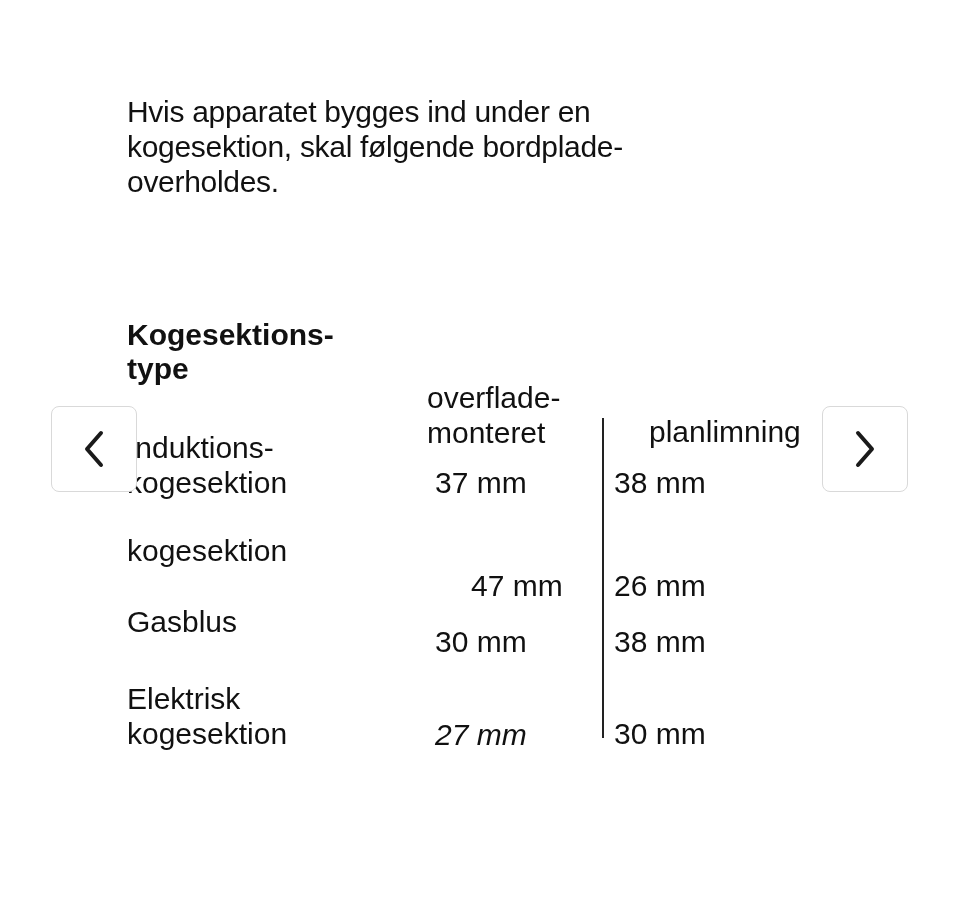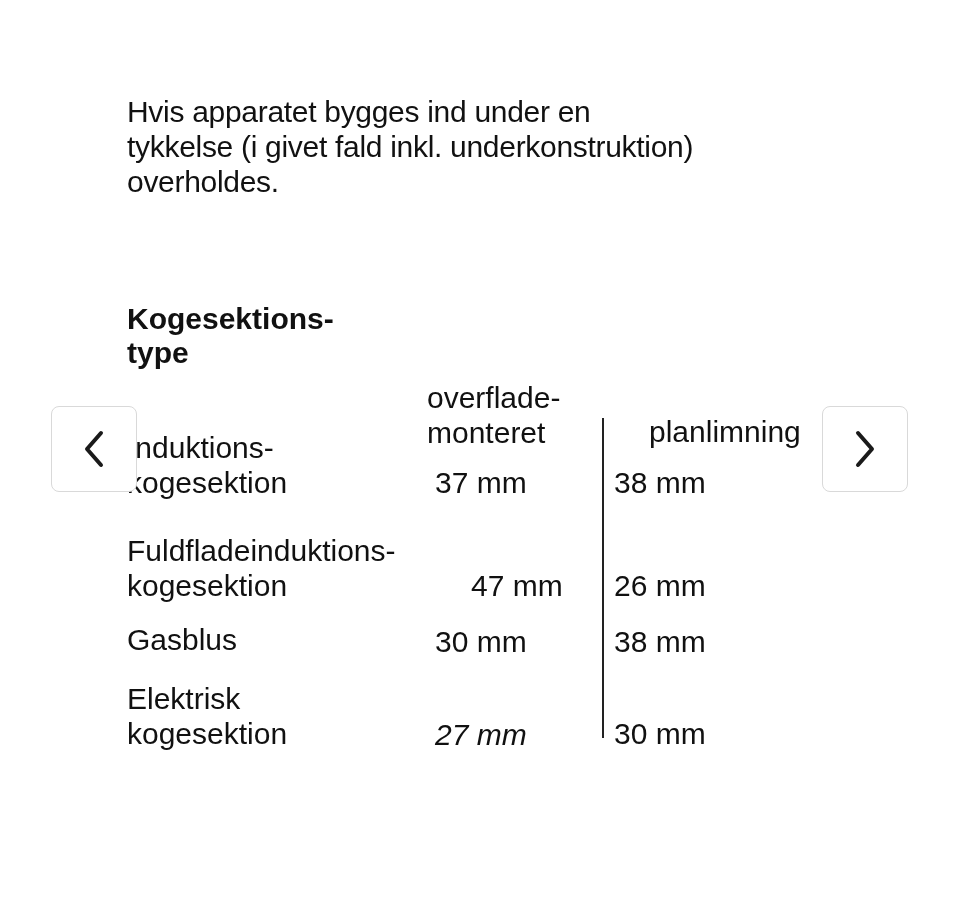--- a/index.html
+++ b/index.html
@@ -3,42 +3,42 @@
 <meta charset="utf-8">
 <style>
   html, body { margin:0; padding:0; background:#ffffff; }
   body { width:960px; height:899px; position:relative; overflow:hidden;
          font-family:"Liberation Sans", sans-serif; color:#111; }
   .page { position:absolute; left:0; top:0; width:960px; height:642px; }
   .intro { position:absolute; left:127px; top:94px; width:720px;
            font-size:30px; line-height:35px; letter-spacing:-0.3px; }
   .intro div { white-space:nowrap; }
   .hdr { position:absolute; font-weight:bold; font-size:30px; line-height:34px; white-space:nowrap; }
-  .hdr-type { left:127px; top:302px; }
+  .hdr-type { left:127px; top:318px; }
   .hdr-min { left:440px; top:304px; width:320px; text-align:center; }
   .sub { position:absolute; font-size:30px; line-height:35px; white-space:nowrap; }
   .sub-over { left:427px; top:380px; }
   .sub-plan { left:614px; top:414px;margin-left:35px; }
   .cell { position:absolute; font-size:30px; line-height:35px; white-space:nowrap; }
   .vline { position:absolute; left:602px; top:418px; width:2px; height:320px; background:#222; }
   .nav-btn { position:absolute; top:406px; width:86px; height:86px; border:1.5px solid #d9d9d9;
              border-radius:8px; background:#fff; display:flex; align-items:center; justify-content:center;
              box-sizing:border-box; cursor:pointer; }
   .nav-prev { left:51px; }
   .nav-next { left:822px; }
   .nav-btn svg { width:30px; height:44px; }
 </style>
 </head>
 <body>
 
 <div class="page">
 
   <div class="intro">
     <div>Hvis apparatet bygges ind under en</div>
-    <div>tykkelse (i givet fald inkl. underkonstruktion)</div>
+    <div>kogesektion, skal følgende bordplade-</div>
     <div>overholdes.</div>
   </div>
 
   <div class="hdr hdr-type">
     <div>Kogesektions-</div>
     <div>type</div>
   </div>
 
   <div class="sub sub-over">
     <div>overflade-</div>
@@ -49,27 +49,26 @@
   <div class="vline"></div>
 
   <div class="cell" style="left:127px; top:430px;">
     <div>Induktions-</div>
     <div>kogesektion</div>
   </div>
   <div class="cell" style="left:435px; top:465px;">37 mm</div>
   <div class="cell" style="left:614px; top:465px;">38 mm</div>
 
   <div class="cell" style="left:127px; top:533px;">
-    <div>Fuldfladeinduktions-</div>
     <div>kogesektion</div>
   </div>
   <div class="cell" style="left:435px; top:568px;margin-left:36px;">47 mm</div>
   <div class="cell" style="left:614px; top:568px;">26 mm</div>
 
-  <div class="cell" style="left:127px; top:622px;text-align:right;">
+  <div class="cell" style="left:127px; top:604px;text-align:right;">
     <div>Gasblus</div>
   </div>
   <div class="cell" style="left:435px; top:624px;">30 mm</div>
   <div class="cell" style="left:614px; top:624px;">38 mm</div>
 
   <div class="cell" style="left:127px; top:681px;">
     <div>Elektrisk</div>
     <div>kogesektion</div>
   </div>
   <div class="cell" style="left:435px; top:717px;font-style:italic;">27 mm</div>

